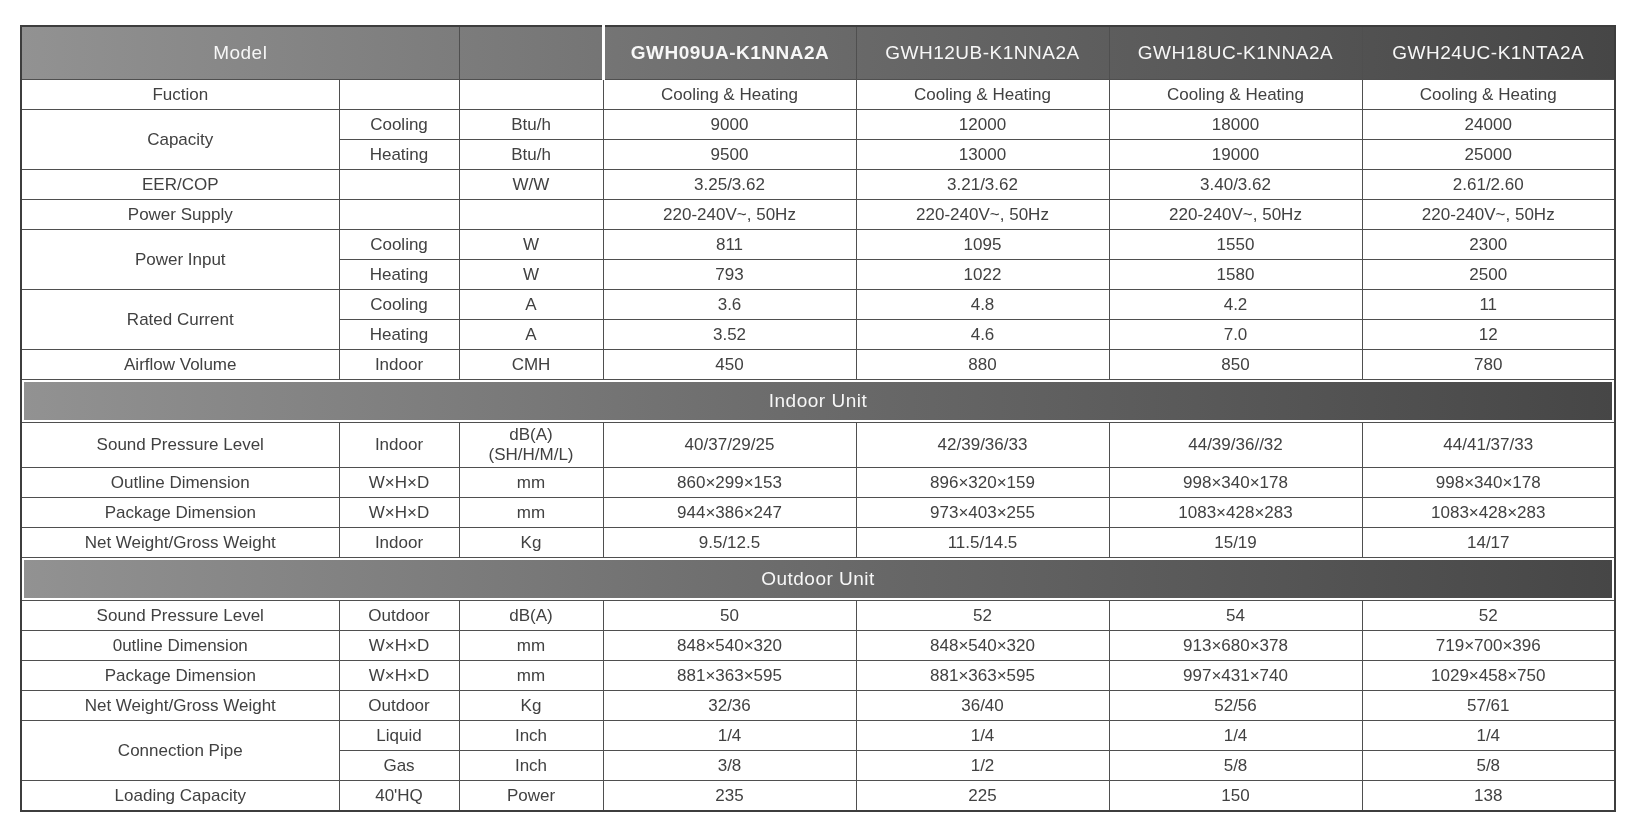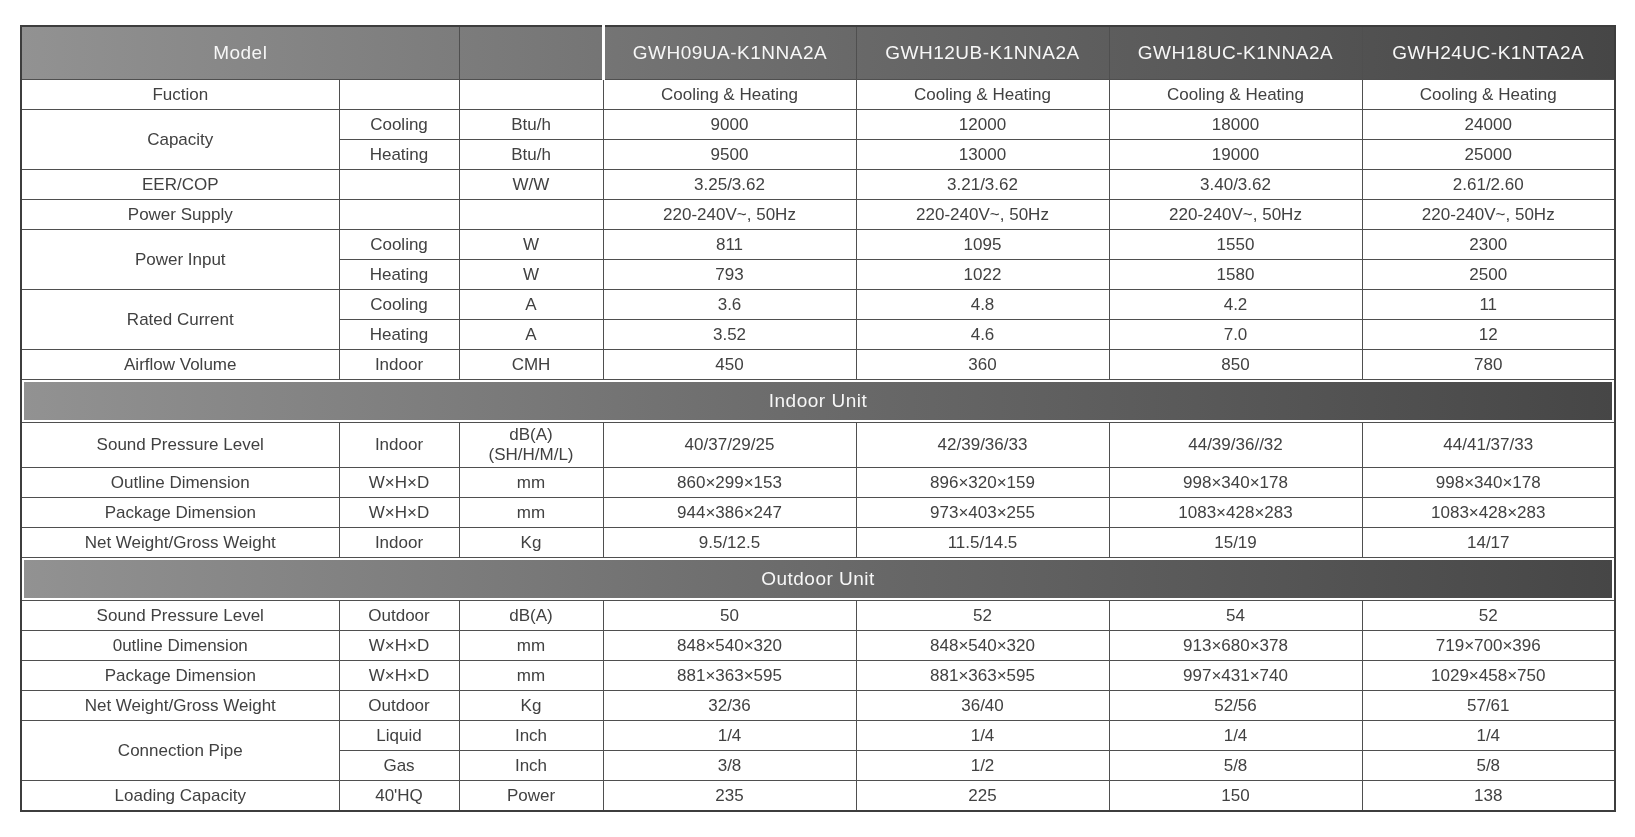--- a/index.html
+++ b/index.html
@@ -35,21 +35,21 @@
     line-height: 1.15;
   }
   thead th {
     height: 52px;
     background: linear-gradient(90deg, #939393 0%, #6e6e6e 45%, #454545 100%);
     background-attachment: fixed;
     color: #f7f7f7;
     font-size: 19px;
     letter-spacing: 0.5px;
   }
-  thead th.first-model { border-left: 3px solid #ffffff; }
+  thead th.first-model { border-left: 3px solid #ffffff; font-weight: bold; }
   thead th { border-top: 2px solid #3d3d3d; }
   tr.bar td {
     height: 42px;
     background: linear-gradient(90deg, #939393 0%, #6e6e6e 45%, #454545 100%);
     background-attachment: fixed;
     color: #f7f7f7;
     font-size: 19px;
     letter-spacing: 0.5px;
     box-shadow: inset 0 0 0 2px #ffffff;
   }
@@ -155,21 +155,21 @@
         <td>3.52</td>
         <td>4.6</td>
         <td>7.0</td>
         <td>12</td>
       </tr>
       <tr>
         <td>Airflow Volume</td>
         <td>Indoor</td>
         <td>CMH</td>
         <td>450</td>
-        <td>360</td>
+        <td>880</td>
         <td>850</td>
         <td>780</td>
       </tr>
       <tr class="bar">
         <td colspan="7">Indoor Unit</td>
       </tr>
       <tr>
         <td>Sound Pressure Level</td>
         <td class="tall">Indoor</td>
         <td class="tall">dB(A)

